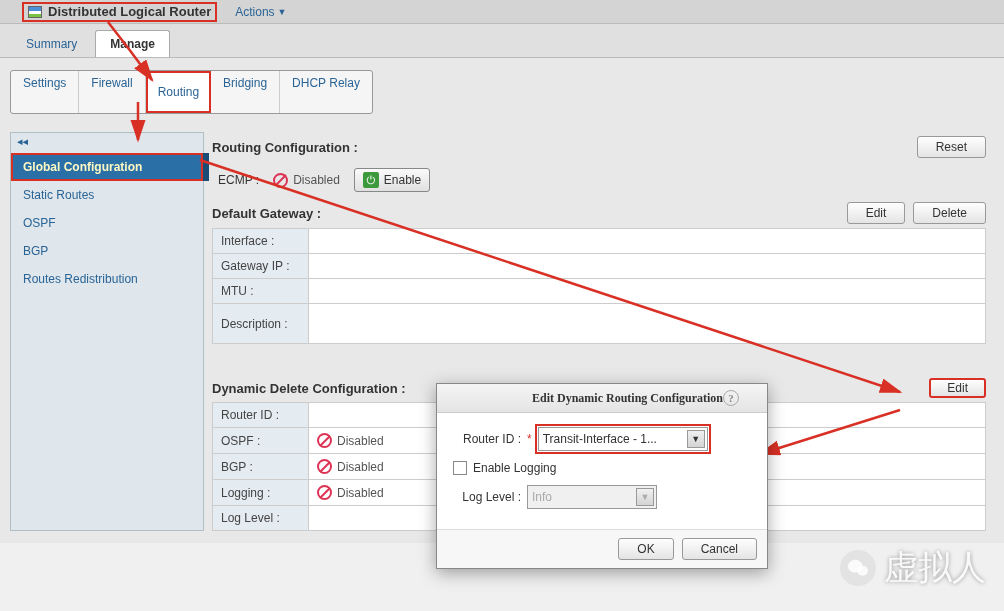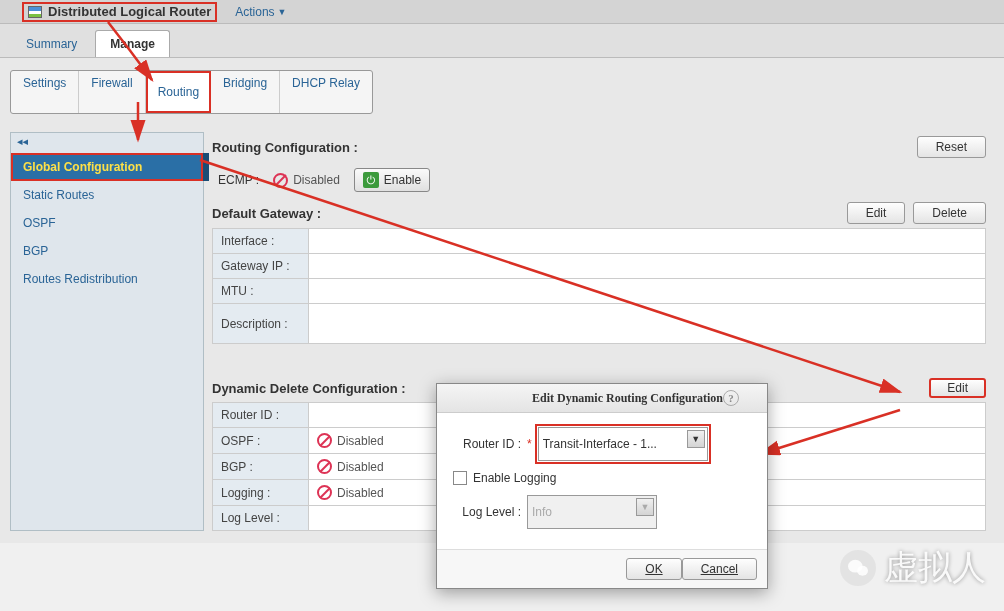--- a/index.html
+++ b/index.html
@@ -107,21 +107,21 @@
     font-size: 11px;
     cursor: pointer;
   }
   .sidebar-item {
     padding: 7px 12px;
     color: #2a6496;
     cursor: pointer;
   }
   .sidebar-item.active {
     background: #2a6fa6;
-    color: #fde047;
+    color: #fef9c3;
     font-weight: bold;
     border: 2px solid #d93025;
     padding: 5px 10px;
     box-shadow: 6px 0 0 #1a4d75;
   }
   .main-content {
     flex: 1;
     padding: 0 8px;
   }
   .section-header {
@@ -253,21 +253,21 @@
     color: #333;
   }
   .req-star { color: #d93025; }
   .select-ctl {
     width: 170px;
     height: 24px;
     border: 1px solid #999;
     background: #fff;
     display: flex;
     align-items: center;
-    padding: 16px 4px;
+    padding: 1px 4px;
     position: relative;
     outline: 2px solid #d93025;
     outline-offset: 1px;
   }
   .select-ctl .sel-btn {
     position: absolute;
     right: 2px; top: 2px;
     width: 18px; height: 18px;
     background: linear-gradient(#f0f0f0,#d4d4d4);
     border: 1px solid #999;
@@ -280,25 +280,24 @@
     color: #aaa;
   }
   .checkbox-ctl {
     width: 14px; height: 14px;
     border: 1px solid #888;
     background: #fff;
   }
   .modal-footer {
     display: flex;
     justify-content: flex-end;
-    gap: 0;
+    gap: 8px;
     padding: 8px 10px;
     border-top: 1px solid #ddd;
     background: #f7f7f7;
-    text-decoration: underline;
   }
   
   .arrow {
     position: absolute;
     pointer-events: none;
   }
   
   .watermark {
     position: absolute;
     right: 18px;

